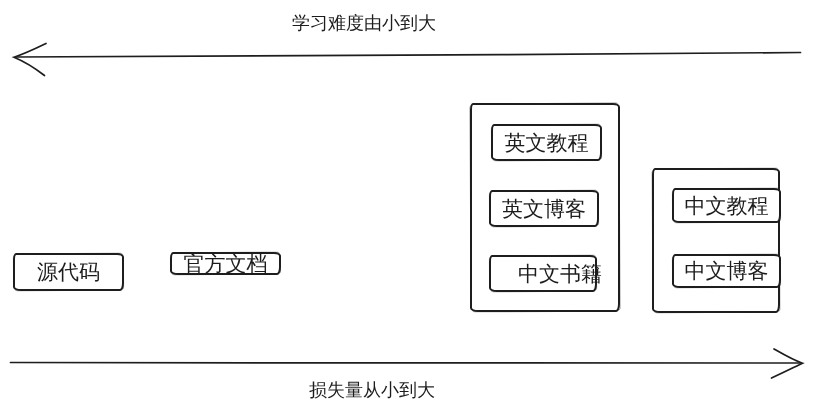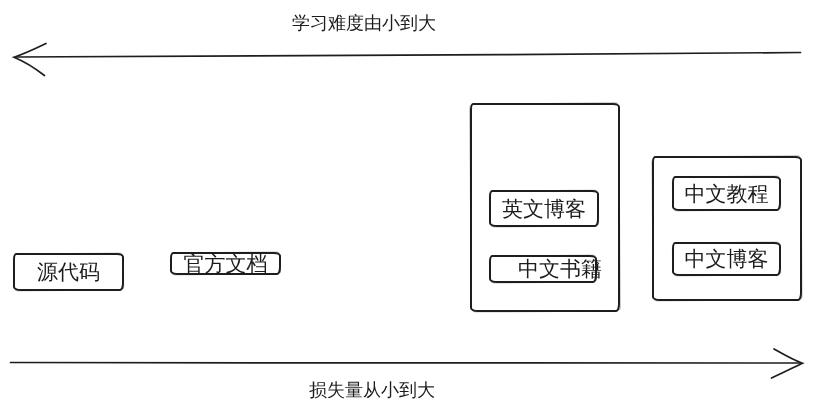--- a/index.html
+++ b/index.html
@@ -58,26 +58,26 @@
   }
   .group { background: #ffffff; }
 
   
   #node-source-code    { left: 13px;  top: 253px; width: 111px; height: 38px; }
   #node-official-docs  { left: 170px; top: 252px; width: 111px; height: 23px; }
   #node-english-books  { left: 330px; top: 252px; width: 112px; height: 38px; }
 
   
   #group-box-1 { left: 470px; top: 103px; width: 150px; height: 209px; }
-  #group-box-2 { left: 652px; top: 156px; width: 150px; height: 145px; }
+  #group-box-2 { left: 652px; top: 168px; width: 128px; height: 145px; }
 
   
   #node-english-tutorials { left: 19px; top: 19px;  width: 111px; height: 37px; }
   #node-english-blogs     { left: 17px; top: 85px;  width: 110px; height: 37px; }
-  #node-chinese-books     { left: 17px; top: 150px; width: 108px; height: 28px; padding-left: 34px; }
+  #node-chinese-books     { left: 17px; top: 150px; width: 108px; height: 37px; padding-left: 34px; }
 
   
   #node-chinese-tutorials { left: 18px; top: 18px; width: 109px; height: 35px; }
   #node-chinese-blogs     { left: 18px; top: 84px; width: 109px; height: 34px; }
 </style>
 </head>
 <body>
 
 <div class="canvas">
 
@@ -97,20 +97,23 @@
   <div class="sketch node" id="node-source-code">
     <span>源代码</span>
   </div>
 
   <div class="sketch node" id="node-official-docs">
     <span>官方文档</span>
   </div>
 
 
   <div class="sketch group" id="group-box-1">
+    <div class="sketch node" id="node-english-tutorials">
+      <span>英文教程</span>
+    </div>
     <div class="sketch node" id="node-english-blogs">
       <span>英文博客</span>
     </div>
     <div class="sketch node" id="node-chinese-books">
       <span>中文书籍</span>
     </div>
   </div>
 
   <div class="sketch group" id="group-box-2">
     <div class="sketch node" id="node-chinese-tutorials">

